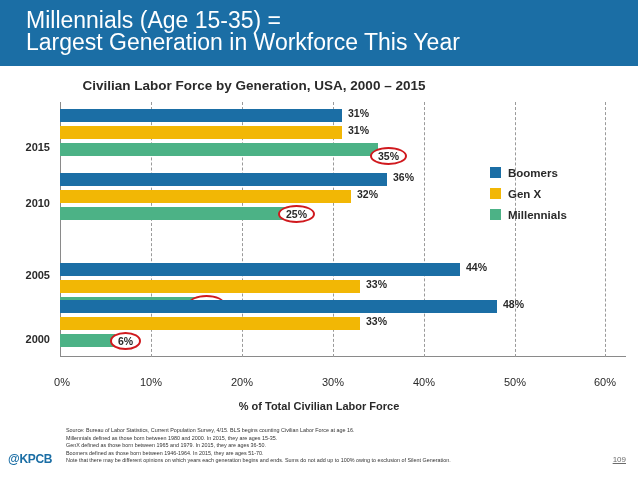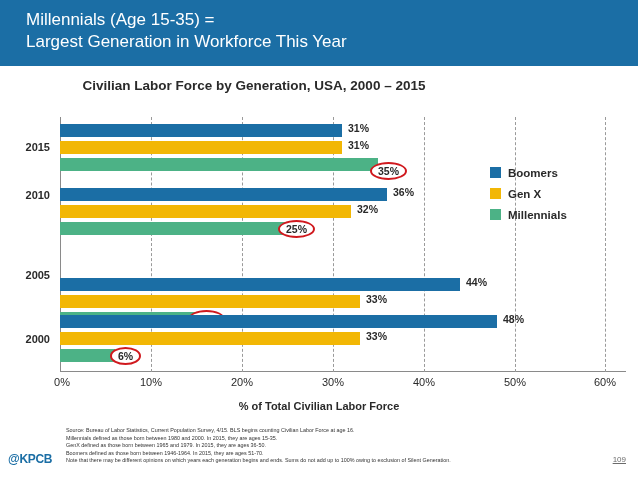--- a/index.html
+++ b/index.html
@@ -27,41 +27,41 @@
     height: 66px;
     background: #1c6ea4;
     background: #1b6ea5;
   }
   .header-title {
     position: absolute;
     left: 26px;
     top: 9px;
     width: 580px;
     color: #ffffff;
-    font-size: 17px;
+    font-size: 23px;
     line-height: 22px;
     font-weight: normal;
     white-space: pre-line;
   }
   
   .chart-title {
     position: absolute;
     left: 0;
     top: 78px;
     width: 508px;
     text-align: center;
     font-size: 13.5px;
     font-weight: bold;
     color: #2a2a2a;
   }
   
   .plot {
     position: absolute;
     left: 60px;
-    top: 117px;
+    top: 102px;
     width: 546px;
     height: 255px;
     padding-left: 20px;
   }
   .plot-frame {
     position: absolute;
     inset: 0;
     border-left: 1px solid #8a8a8a;
     border-bottom: 1px solid #8a8a8a;
     box-sizing: border-box;
@@ -199,21 +199,21 @@
 
   <div class="header">
     <div class="header-title">Millennials (Age 15-35) =
 Largest Generation in Workforce This Year</div>
   </div>
 
   <div class="chart-title">Civilian Labor Force by Generation, USA, 2000 – 2015</div>
 
   <div class="y-axis-cats">
     <div class="y-cat" style="top:24px;">2015</div>
-    <div class="y-cat" style="top:72px;margin-left:15px;">2010</div>
+    <div class="y-cat" style="top:80px;margin-left:15px;">2010</div>
     <div class="y-cat" style="top:152px;">2005</div>
     <div class="y-cat" style="top:216px;">2000</div>
   </div>
 
   <div class="plot">
     <div class="plot-frame"></div>
 
     <div class="gridline" style="left:91px;"></div>
     <div class="gridline" style="left:182px;"></div>
     <div class="gridline" style="left:273px;"></div>

